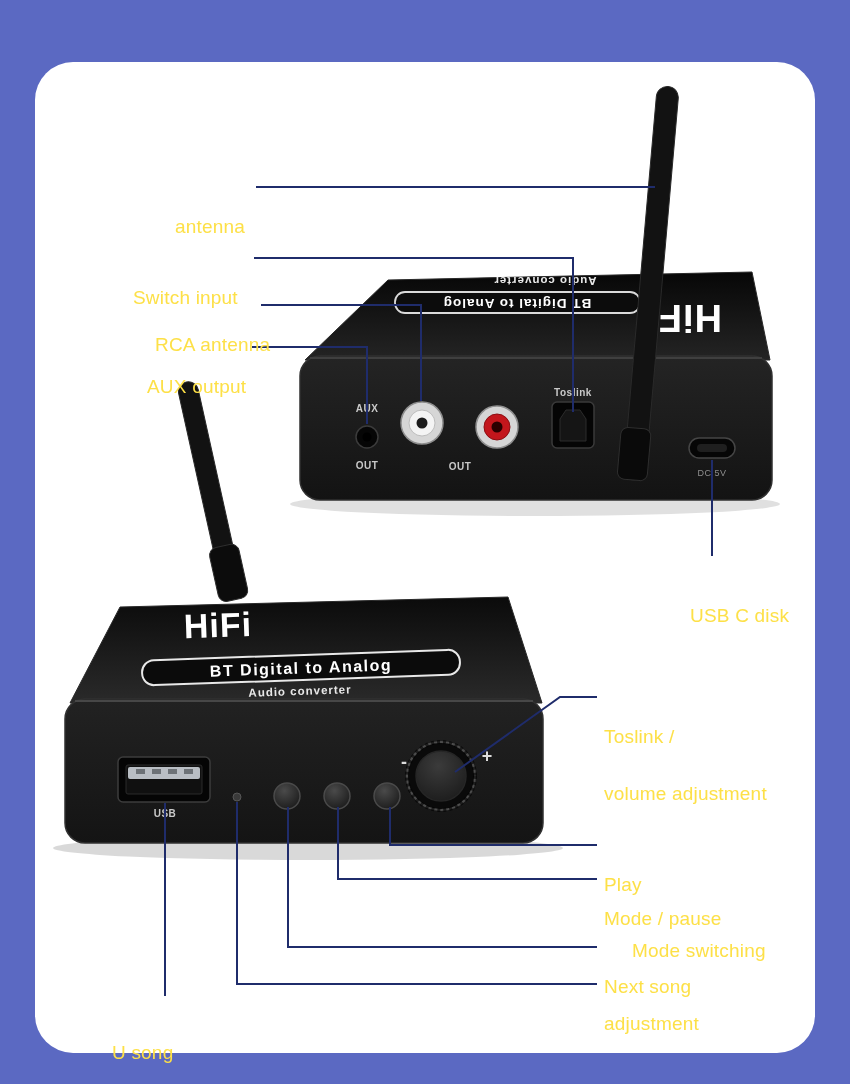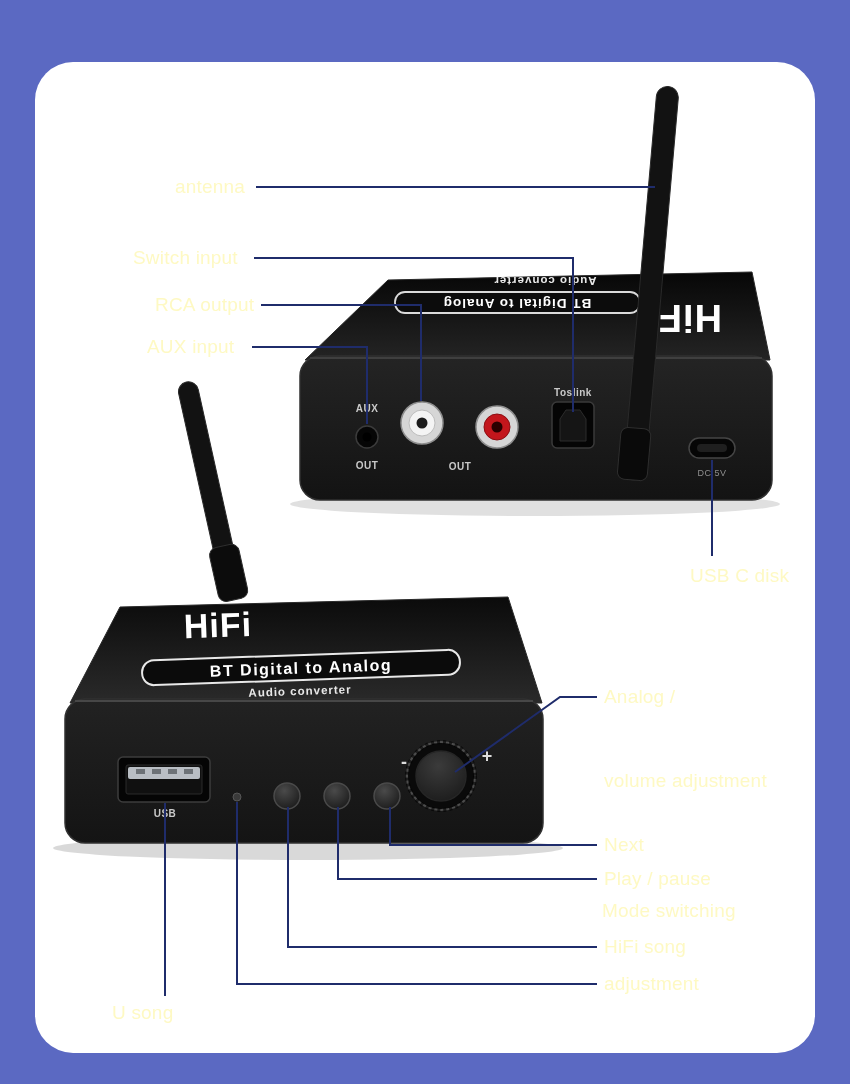--- a/index.html
+++ b/index.html
@@ -6,33 +6,34 @@
   .stage{
     position:relative;width:850px;height:1084px;background:#5b69c2;
     overflow:hidden;font-family:"Liberation Sans",sans-serif;
   }
   .panel{
     position:absolute;left:35px;top:62px;width:780px;height:991px;
     background:#ffffff;border-radius:38px;
   }
   svg.art{position:absolute;left:0;top:0;}
   .label{
-    position:absolute;color:#fef9c3;font-size:19px;white-space:nowrap;
+    position:absolute;color:#fde047;font-size:19px;white-space:nowrap;
     letter-spacing:.2px;
+    margin-top:40px;
   }
   .lb-antenna{left:175px;top:176px}
   .lb-toslink{left:133px;top:247px}
   .lb-rca{left:155px;top:294px}
   .lb-aux{left:147px;top:336px}
   .lb-usbc{left:690px;top:565px}
   .lb-switch1{left:604px;top:686px}
-  .lb-switch2{left:604px;top:770px}
+  .lb-switch2{left:604px;top:743px}
   .lb-next{left:604px;top:834px}
   .lb-play{left:604px;top:868px}
-  .lb-mode{left:602px;top:900px}
+  .lb-mode{left:632px;top:900px}
   .lb-last{left:604px;top:936px}
   .lb-indicator{left:604px;top:973px}
   .lb-udisk{left:112px;top:1002px}
 
   svg text{font-family:"Liberation Sans",sans-serif;}
   .port-label{font-size:10px;fill:#c9c9c9;text-anchor:middle;letter-spacing:.5px;font-weight:bold;}
   .port-label-dim{font-size:9px;fill:#8f8f8f;text-anchor:middle;letter-spacing:.5px;}
   .brand{font-size:38px;font-weight:bold;fill:#ffffff;text-anchor:middle;letter-spacing:1px;}
   .brand-front{font-size:34px;font-weight:bold;fill:#ffffff;text-anchor:middle;letter-spacing:1px;}
   .band-text{font-size:13.5px;font-weight:bold;fill:#ffffff;text-anchor:middle;letter-spacing:1px;}
@@ -174,25 +175,25 @@
       <polyline points="597,845 390,845 390,807"></polyline>
       <polyline points="597,879 338,879 338,807"></polyline>
       <polyline points="597,947 288,947 288,807"></polyline>
       <polyline points="597,984 237,984 237,802"></polyline>
       <polyline points="165,803 165,996"></polyline>
     </g>
   </svg>
 
   <div class="label lb-antenna">antenna</div>
   <div class="label lb-toslink">Switch input</div>
-  <div class="label lb-rca">RCA output</div>
-  <div class="label lb-aux">AUX input</div>
+  <div class="label lb-rca">RCA antenna</div>
+  <div class="label lb-aux">AUX output</div>
   <div class="label lb-usbc">USB C disk</div>
-  <div class="label lb-switch1">Analog /</div>
+  <div class="label lb-switch1">Toslink /</div>
   <div class="label lb-switch2">volume adjustment</div>
-  <div class="label lb-next">Next</div>
-  <div class="label lb-play">Play / pause</div>
+  <div class="label lb-next">Play</div>
+  <div class="label lb-play">Mode / pause</div>
   <div class="label lb-mode">Mode switching</div>
-  <div class="label lb-last">HiFi song</div>
+  <div class="label lb-last">Next song</div>
   <div class="label lb-indicator">adjustment</div>
   <div class="label lb-udisk">U song</div>
 
 </div>
 
 </body></html>

